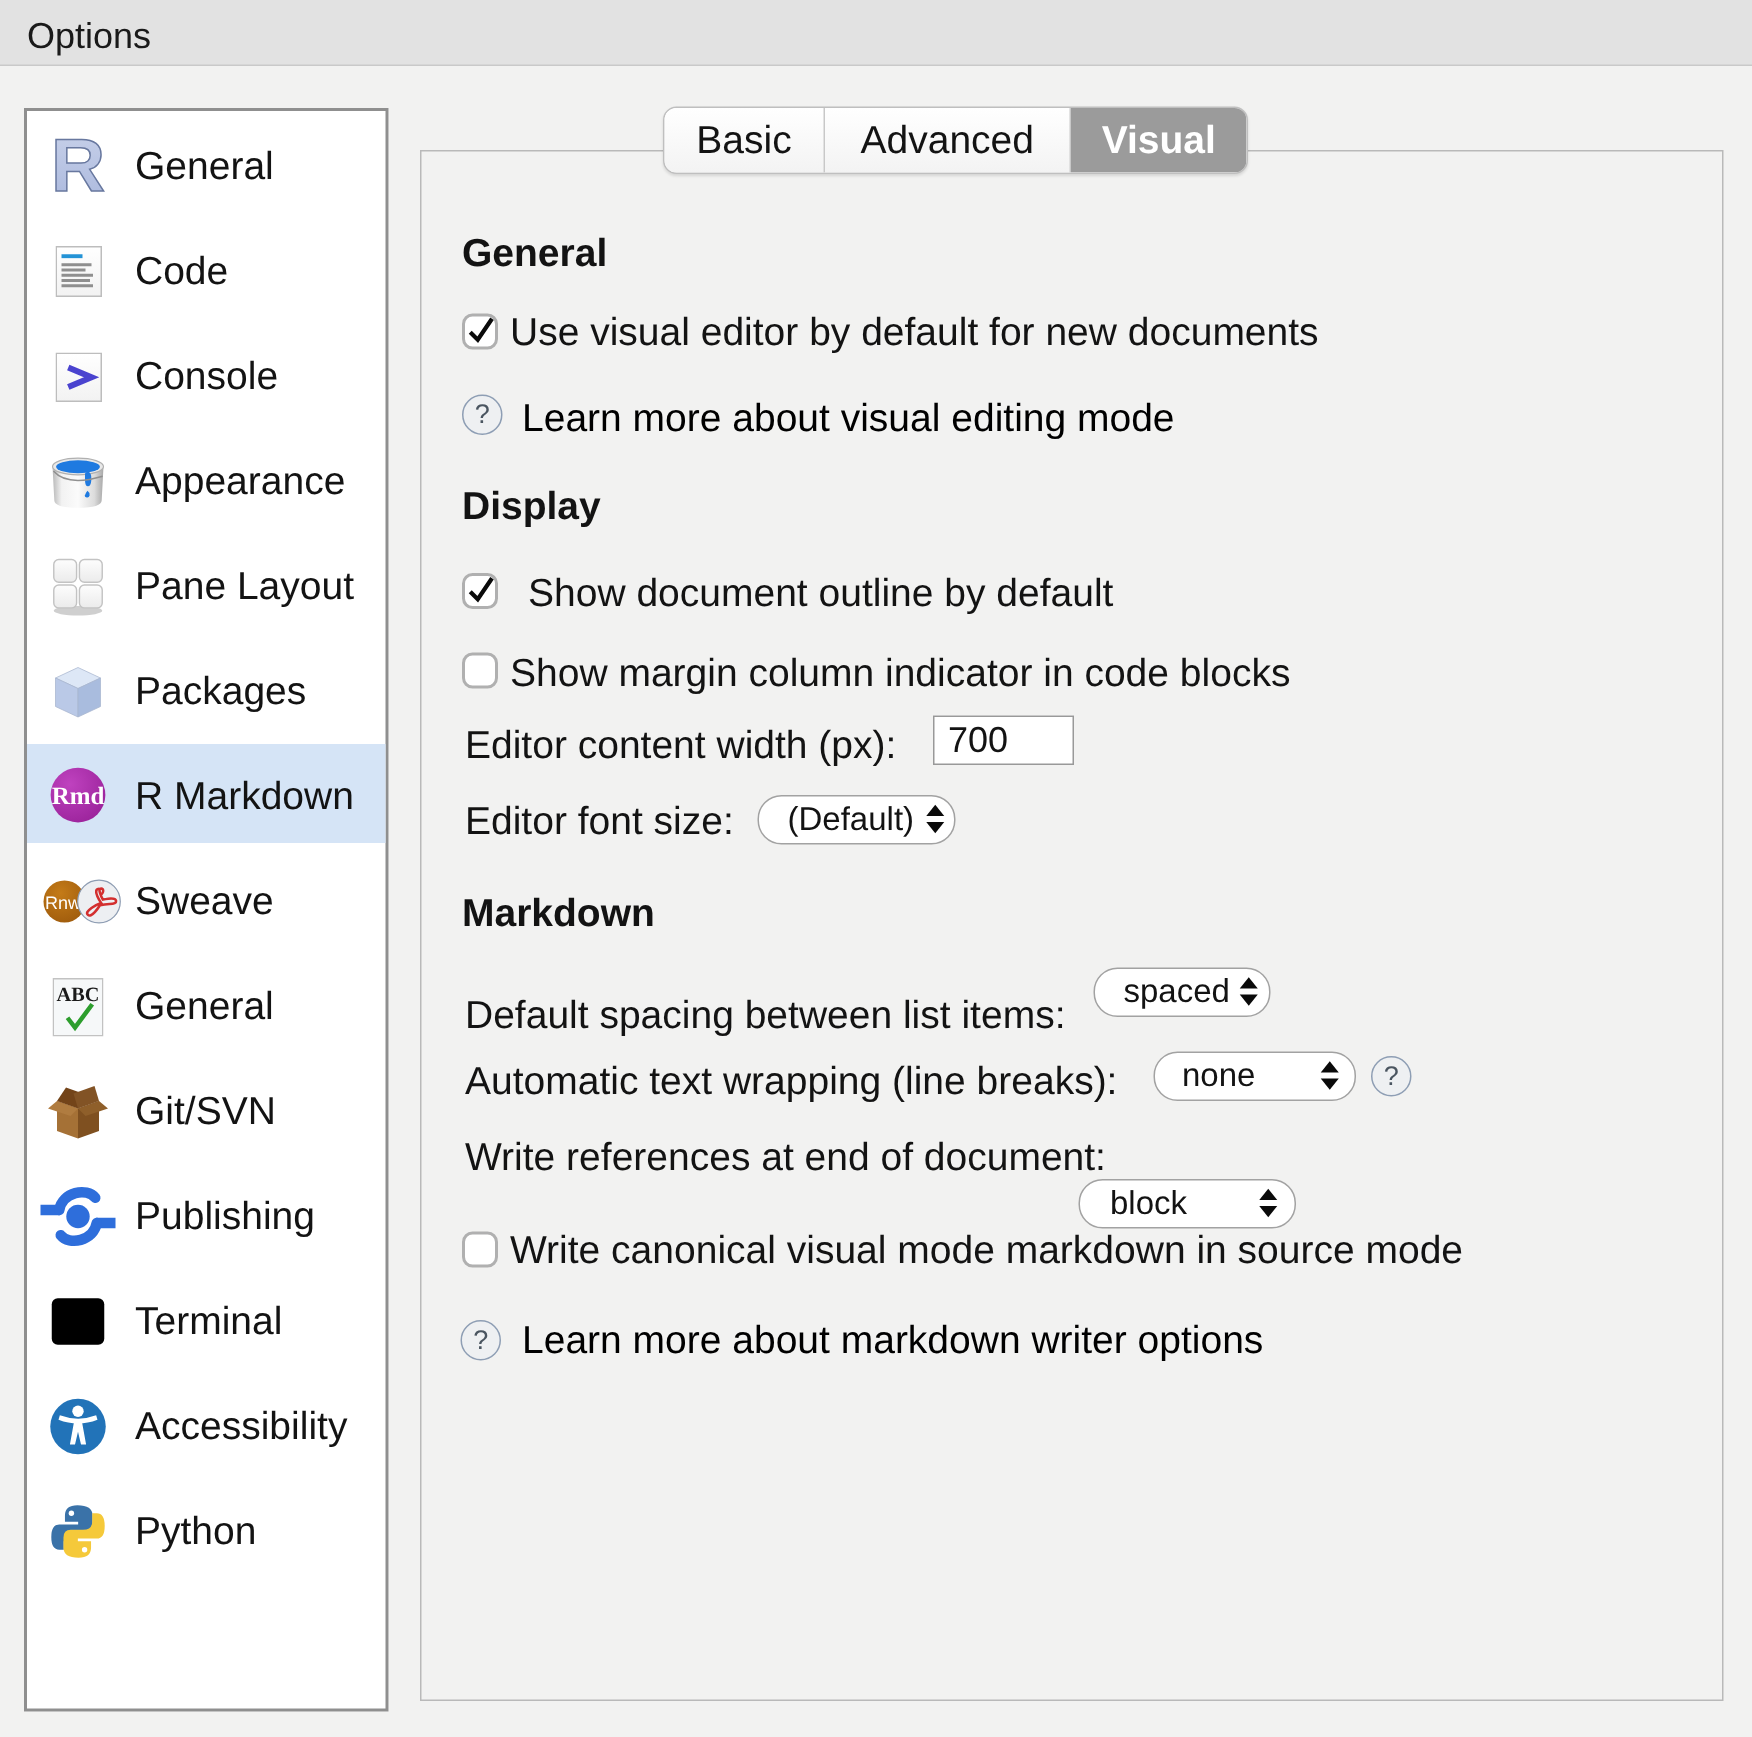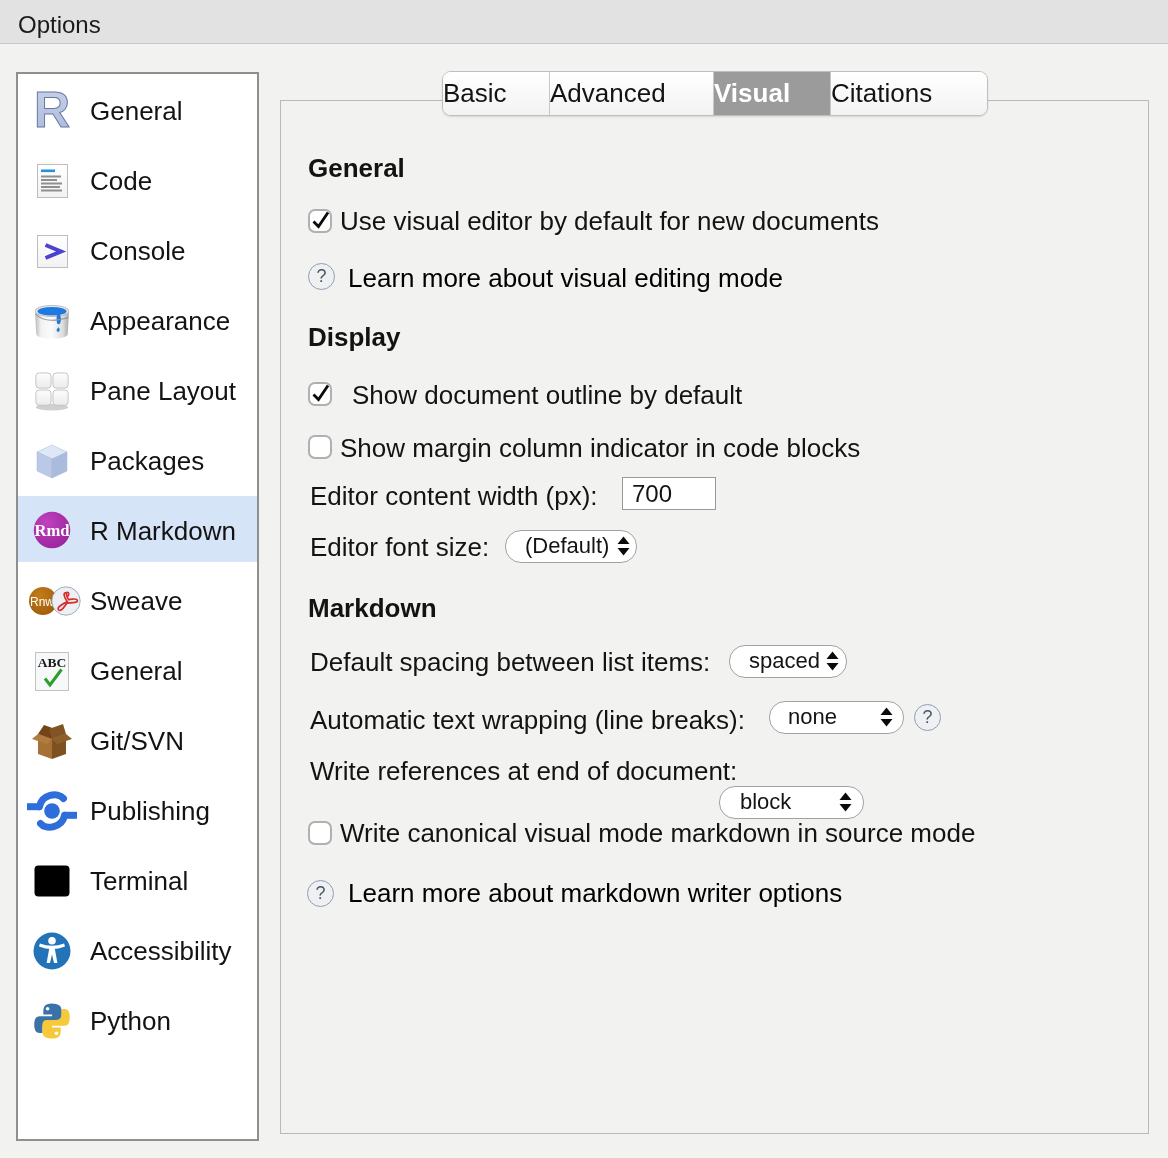--- a/index.html
+++ b/index.html
@@ -6,21 +6,21 @@
 html,body { width:1168px; height:1158px; background:#f2f2f1; font-family:"Liberation Sans", sans-serif; overflow:hidden; }
 #titlebar { position:absolute; left:0; top:0; width:1168px; height:44px; background:#e2e2e2; border-bottom:1px solid #c9c9c9; }
 #titlebar span { position:absolute; left:18px; top:11px; font-size:24px; color:#1a1a1a; }
 #sidebar { position:absolute; left:16px; top:72px; width:243px; height:1069px; background:#ffffff; border:2px solid #8f8f8f; padding-top:2px; }
 .row { position:relative; height:70px; }
 .row.sel { background-image:linear-gradient(#d5e4f6,#d5e4f6); background-repeat:no-repeat; background-size:100% 66px; background-position:0 0; }
 .row .ic { position:absolute; left:15px; top:50%; transform:translateY(-50%); width:38px; height:44px; display:flex; align-items:center; justify-content:center; }
 .row .lb { position:absolute; left:72px; top:50%; transform:translateY(-50%); font-size:26px; color:#131313; white-space:nowrap; }
 #cpanel { position:absolute; left:280px; top:100px; width:869px; height:1034px; border:1px solid #b9b9b9; }
 #tabs { position:absolute; left:442px; top:71px; height:45px; display:flex; background:#fff; border:1px solid #bfbfbf; border-radius:9px; overflow:hidden; box-shadow:0 1px 2px rgba(0,0,0,0.12); }
-.tab { height:43px; line-height:43px; text-align:left; font-size:26px; color:#131313; border-right:1px solid #c8c8c8; background:linear-gradient(#ffffff,#f3f3f3); }
+.tab { height:43px; line-height:43px; text-align:center; font-size:26px; color:#131313; border-right:1px solid #c8c8c8; background:linear-gradient(#ffffff,#f3f3f3); }
 .tab:last-child { border-right:none; }
 .tab.sel { background:#9b9b9b; color:#ffffff; }
 .h { position:absolute; font-size:26px; font-weight:bold; color:#131313; white-space:nowrap; height:30px; line-height:30px; }
 .t { position:absolute; font-size:26px; color:#131313; white-space:nowrap; height:30px; line-height:30px; }
 .cb { position:absolute; width:24px; height:24px; background:#fff; border:2px solid #b0b0b0; border-radius:7px; }
 .cb svg { position:absolute; left:0px; top:-1px; }
 .link { position:absolute; font-size:26px; color:#000000; white-space:nowrap; height:30px; line-height:30px; }
 .qc { position:absolute; width:27px; height:27px; border:1.5px solid #8e9eb4; border-radius:50%; background:#eef0f2; color:#4a5560; font-size:18px; text-align:center; line-height:24px; }
 .pill { position:absolute; height:33px; background:#ffffff; border:1.5px solid #a2a2a2; border-radius:16px; font-size:22px; color:#131313; }
 .pill .ptxt { position:absolute; top:0; height:30px; line-height:30px; white-space:nowrap; }
@@ -225,21 +225,20 @@
       </span>
       <span class="lb">Python</span>
     </div>
 </div>
 
 <div id="cpanel"></div>
 <div id="tabs">
   <div class="tab" style="width:107px;">Basic</div>
   <div class="tab" style="width:164px;">Advanced</div>
   <div class="tab sel" style="width:117px;font-weight:bold;">Visual</div>
-  <div class="tab" style="width:156px;">Citations</div>
 </div>
 
 <div class="h" style="left:308px; top:153px;">General</div>
 
 <div class="cb" style="left:308px; top:209px;">
     <svg width="21" height="21" viewBox="0 0 21 21">
       <path d="M3.5 11.5 L8.5 16.5 L18 2.5" stroke="#0a0a0a" stroke-width="2.8" fill="none"></path>
     </svg>
   </div>
 <div class="t" style="left:340px; top:206px;">Use visual editor by default for new documents</div>
@@ -266,21 +265,21 @@
 <div class="pill" style="left:505px; top:530px; width:132px;">
     <span class="ptxt" style="left:19px;">(Default)</span>
     <span class="arr" style="right:5px;"><svg width="15" height="24" viewBox="0 0 15 24">
         <path d="M7.5 2.5 L13.5 10 H1.5 Z" fill="#0a0a0a"></path>
         <path d="M7.5 21.5 L1.5 14 H13.5 Z" fill="#0a0a0a"></path>
       </svg></span>
   </div>
 
 <div class="h" style="left:308px; top:593px;">Markdown</div>
 
-<div class="t" style="left:310px; top:647px;">Default spacing between list items:</div>
+<div class="t" style="left:310px; top:661px;">Default spacing between list items:</div>
 <div class="pill" style="left:729px; top:645px; width:118px;">
     <span class="ptxt" style="left:19px;">spaced</span>
     <span class="arr" style="right:6px;"><svg width="15" height="24" viewBox="0 0 15 24">
         <path d="M7.5 2.5 L13.5 10 H1.5 Z" fill="#0a0a0a"></path>
         <path d="M7.5 21.5 L1.5 14 H13.5 Z" fill="#0a0a0a"></path>
       </svg></span>
   </div>
 
 <div class="t" style="left:310px; top:705px;">Automatic text wrapping (line breaks):</div>
 <div class="pill" style="left:769px; top:701px; width:135px;">

